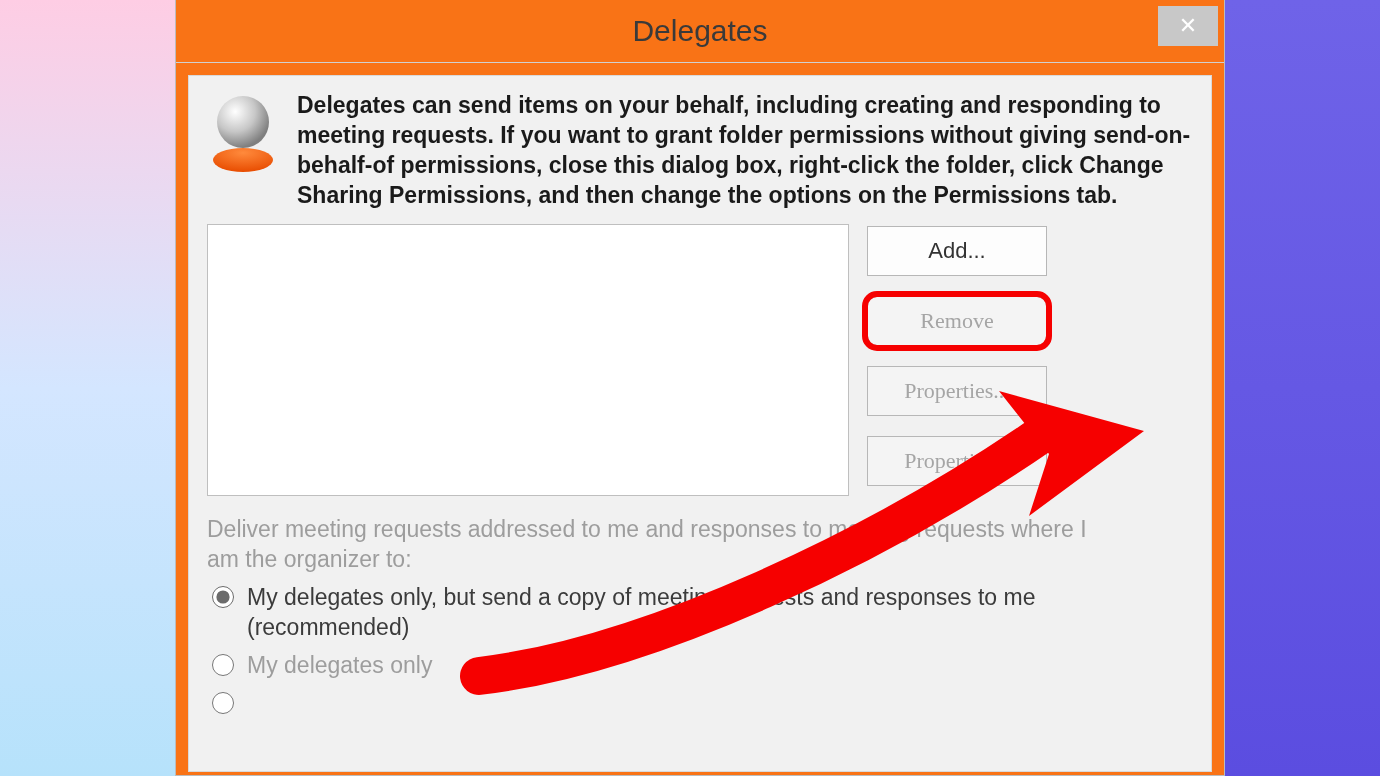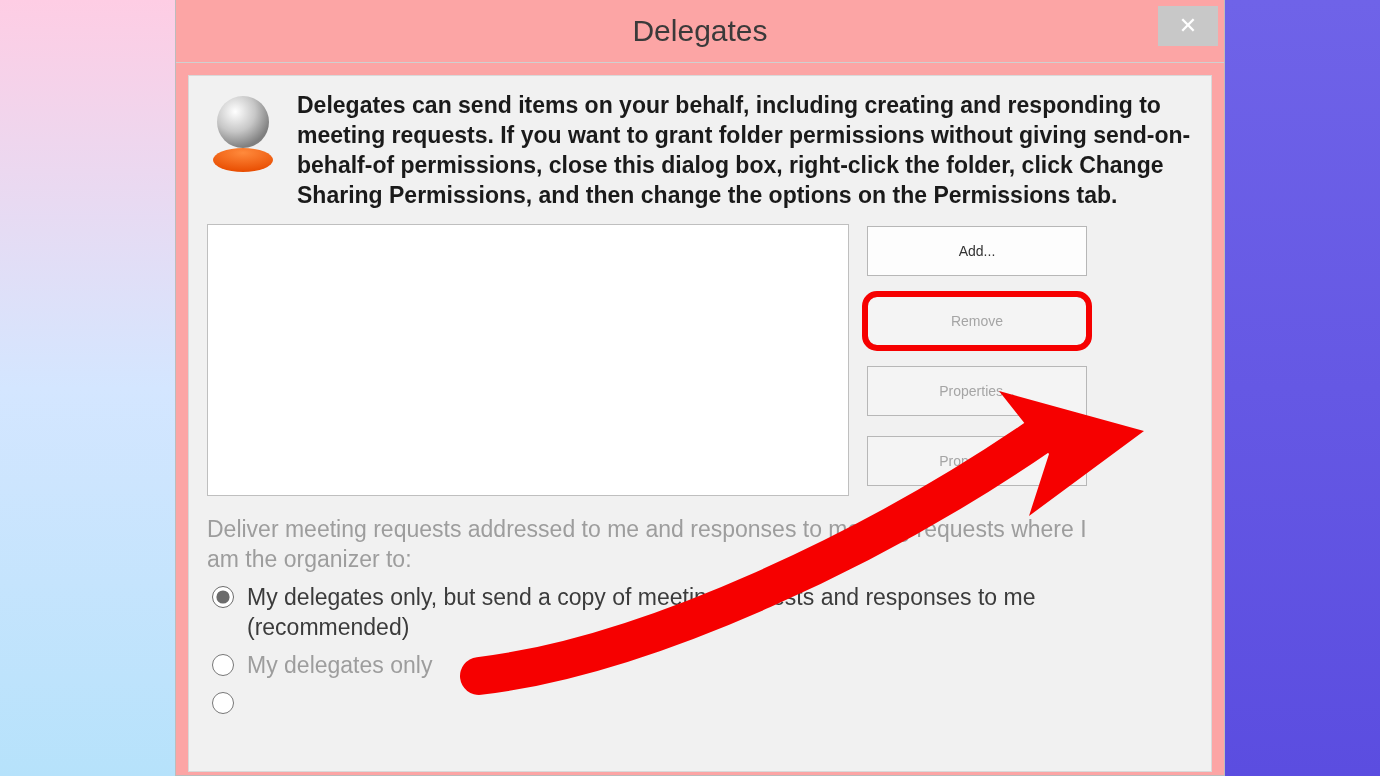--- a/index.html
+++ b/index.html
@@ -5,21 +5,21 @@
   html,body{margin:0;padding:0;width:1380px;height:776px;overflow:hidden;
     font-family:"Segoe UI",Tahoma,Geneva,sans-serif;}
   
   .left-grad,.right-grad{position:absolute;top:0;height:100%;}
   .left-grad{left:0;width:175px;
     background:linear-gradient(180deg,#fecde4 0%,#d4e6ff 50%,#b6e2fb 100%);}
   .right-grad{right:0;width:155px;
     background:linear-gradient(180deg,#6f63e8 0%,#5b4de0 100%);}
   
   .dialog{position:absolute;left:175px;top:0;width:1050px;height:776px;
-    background:#fca5a5;border:1px solid #bcbcbc;box-sizing:border-box;
+    background:#f97316;border:1px solid #bcbcbc;box-sizing:border-box;
     border-top:none;}
   .titlebar{height:62px;position:relative;border-bottom:1px solid #d0d0d0;}
   .titlebar .title{width:100%;text-align:center;font-size:30px;color:#3a3a3a;
     line-height:62px;font-weight:400;}
   .titlebar .close{position:absolute;right:6px;top:6px;width:60px;height:40px;
     background:#c8c8c8;display:flex;align-items:center;justify-content:center;
     cursor:pointer;}
   .titlebar .close span{color:#fff;font-size:22px;font-weight:400;}
   .content{padding:14px 18px 0 18px;border:1px solid #d9d9d9;margin:12px;
     background:#f1f1f1;height:calc(100% - 78px);box-sizing:border-box;
@@ -27,24 +27,24 @@
   .intro-row{display:flex;gap:18px;}
   .avatar{flex:0 0 72px;}
   .avatar svg{width:72px;height:82px;}
   .intro-text{font-size:23px;line-height:30px;color:#1a1a1a;font-weight:700;
     max-width:900px;}
   
   .mid-row{display:flex;margin-top:14px;gap:18px;}
   .delegate-list{flex:0 0 640px;height:270px;background:#fff;
     border:1px solid #bfbfbf;}
   .side-buttons{display:flex;flex-direction:column;gap:20px;margin-top:2px;}
-  .side-buttons button{width:220px;height:50px;font-size:14px;
+  .side-buttons button{width:180px;height:50px;font-size:22px;
     background:#fdfdfd;border:1px solid #b7b7b7;color:#333;cursor:pointer;}
   .side-buttons button.disabled{color:#a5a5a5;background:#f4f4f4;
-    cursor:default;}
+    cursor:default;font-family:Liberation Serif, serif;}
   .remove-highlight{outline:6px solid #f60000;border-radius:10px;
     outline-offset:-1px;}
   
   .deliver-label{margin-top:18px;font-size:23px;color:#9d9d9d;line-height:30px;
     max-width:900px;}
   .radios{margin-top:8px;}
   .radio-row{display:flex;align-items:flex-start;gap:10px;margin:8px 0;}
   .radio-row input[type=radio]{width:22px;height:22px;margin-top:4px;
     accent-color:#6b6b6b;}
   .radio-row label{font-size:23px;color:#3b3b3b;line-height:30px;

